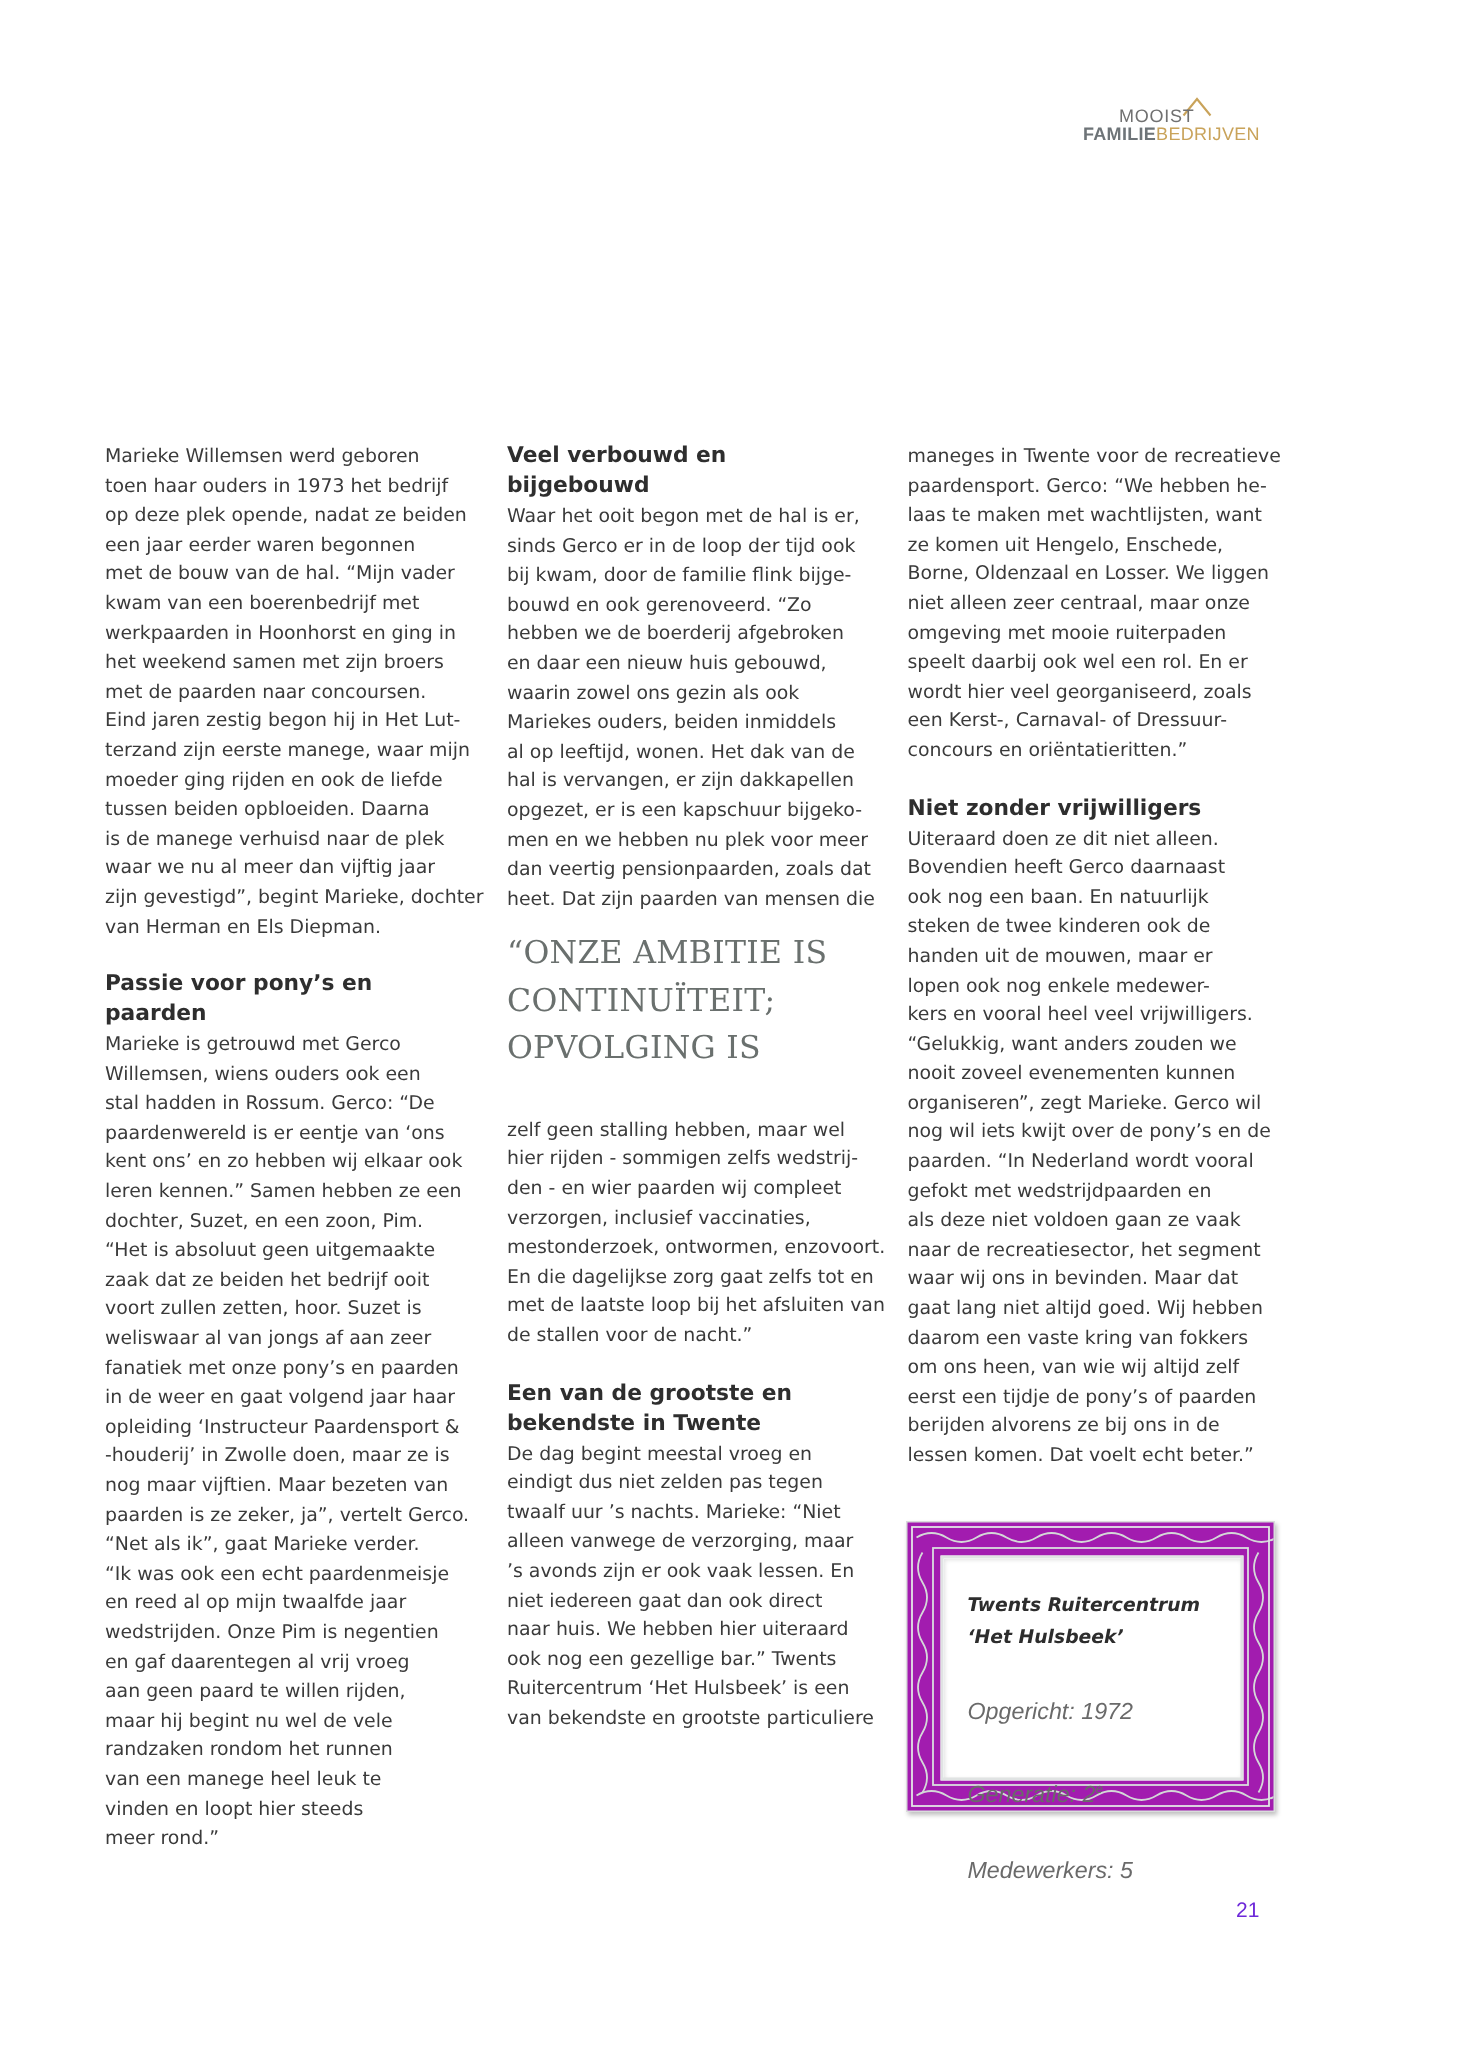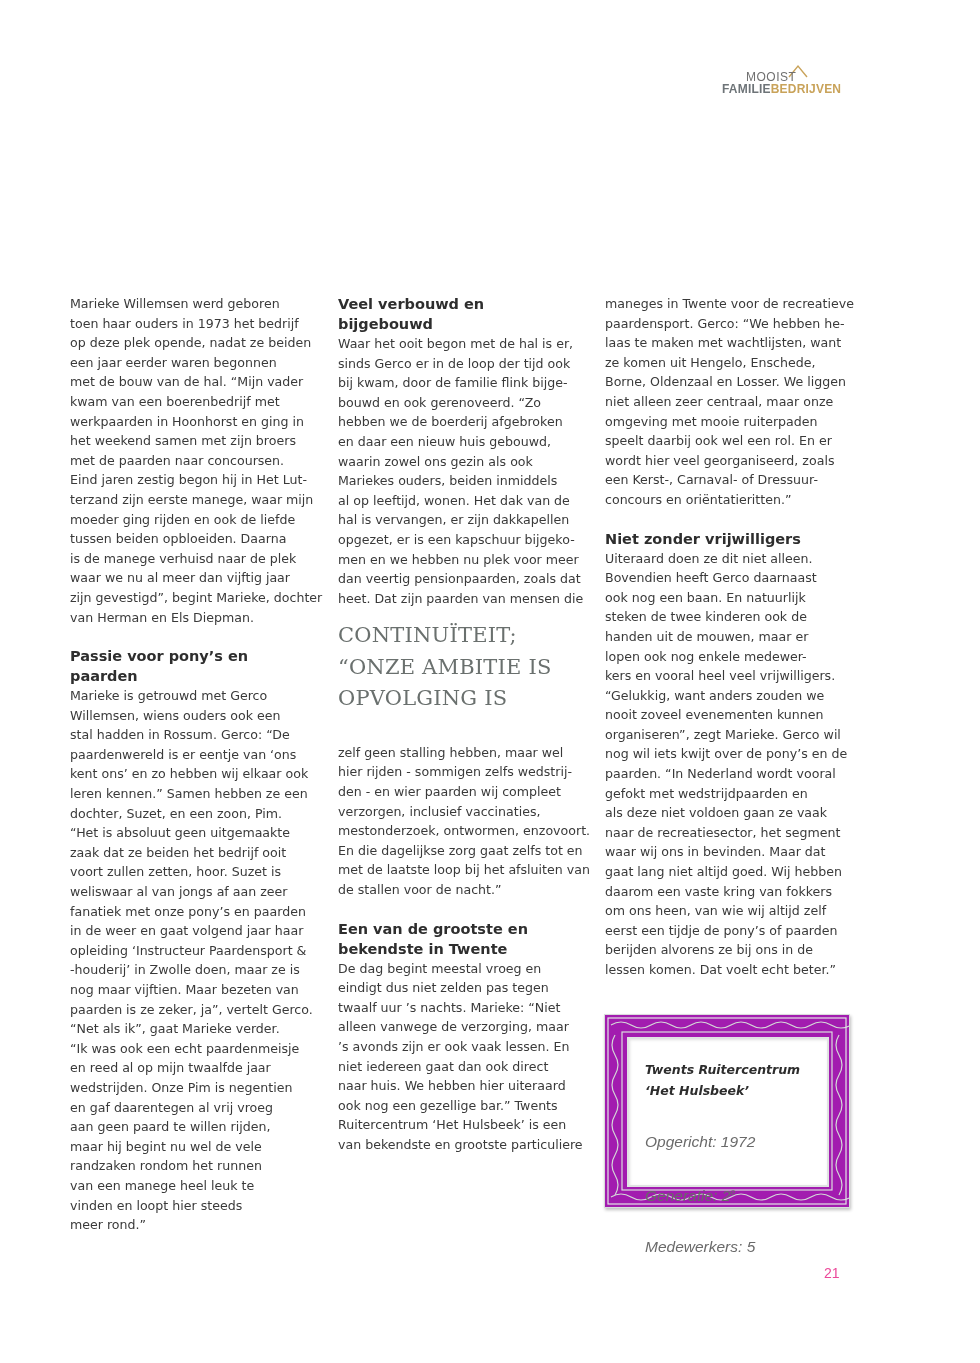--- a/index.html
+++ b/index.html
@@ -5,21 +5,21 @@
     html, body { margin: 0; padding: 0; background: #ffffff; }
     body { width: 980px; height: 1363px; position: relative; overflow: hidden;
            font-family: "DejaVu Sans", sans-serif; color: #3a3a3a; }
     .logo { position: absolute; left: 722px; top: 64px; width: 140px; height: 40px; }
     .logo .l1 { position: absolute; left: 24px; top: 6px; font-family: "Liberation Sans", sans-serif;
                 font-size: 12px; letter-spacing: 0.5px; color: #707070; font-weight: 300; }
     .logo .roof { position: absolute; left: 66px; top: 0px; width: 20px; height: 14px; }
     .logo .l2 { position: absolute; left: 0px; top: 18px; font-family: "Liberation Sans", sans-serif;
                 font-size: 12px; font-weight: bold; letter-spacing: 0.2px; }
     .logo .fam { color: #6e7478; }
-    .logo .bed { color: #c9a35a; font-weight: bold; }
+    .logo .bed { color: #c9a35a; font-weight: normal; }
 
     .col { position: absolute; top: 294px; width: 246px; font-size: 12.6px; line-height: 19.6px; }
     .col1 { left: 70px; }
     .col2 { left: 338px; }
     .col3 { left: 605px; }
     .col p { margin: 0; }
     .line { display: block; white-space: nowrap; }
     .heading { font-weight: bold; font-size: 14.5px; line-height: 20px; color: #2e2e2e; margin: 0; }
     .gap { height: 19px; }
     .quote { font-family: "DejaVu Serif", serif; color: #6a706e; font-size: 21px; line-height: 31.5px;
@@ -31,21 +31,21 @@
              box-shadow: 1px 2px 3px rgba(0,0,0,0.25); font-style: italic; }
     .frame .ornament { position: absolute; inset: 0; }
     .frame .inner { position: absolute; left: 22px; top: 22px; width: 198px; height: 146px;
                     background: #ffffff; border: 2px solid #e0e3e3; box-shadow: inset 1px 1px 3px rgba(0,0,0,0.12); }
     .frame .content { position: absolute; left: 16px; top: 20px; }
     .frame .t1 { font-size: 12.5px; line-height: 21px; font-weight: bold; color: #2d2d2d; }
     .frame .t2 { font-family: "Liberation Sans", sans-serif; font-size: 15.5px; line-height: 21px; color: #6a6a6a; margin-top: 30px; }
     .frame sup { font-size: 9px; }
 
     .pagenum { position: absolute; left: 824px; top: 1265px; font-family: "Liberation Sans", sans-serif;
-               font-size: 14px; color: #ec4899; }
+               font-size: 14px; color: #6d28d9; }
   </style>
 </head>
 <body>
 
 <div class="logo">
   <svg class="roof" viewBox="0 0 20 14">
     <polyline points="1,13 10,2 19,13" fill="none" stroke="#c9a35a" stroke-width="1.4"></polyline>
   </svg>
   <span class="l1">MOOIST</span>
   <span class="l2"><span class="fam">FAMILIE</span><span class="bed">BEDRIJVEN</span></span>
@@ -117,22 +117,22 @@
       <span class="line">waarin zowel ons gezin als ook</span>
       <span class="line">Mariekes ouders, beiden inmiddels</span>
       <span class="line">al op leeftijd, wonen. Het dak van de</span>
       <span class="line">hal is vervangen, er zijn dakkapellen</span>
       <span class="line">opgezet, er is een kapschuur bijgeko-</span>
       <span class="line">men en we hebben nu plek voor meer</span>
       <span class="line">dan veertig pensionpaarden, zoals dat</span>
       <span class="line">heet. Dat zijn paarden van mensen die</span>
     </p>
   <div class="quote" id="c2-quote">
+      <span class="line">“ONZE AMBITIE IS</span>
       <span class="line">CONTINUÏTEIT;</span>
-      <span class="line">“ONZE AMBITIE IS</span>
       <span class="line">OPVOLGING IS</span>
     </div>
   <div style="height:28px"></div>
   <p id="c2-body2">
       <span class="line">zelf geen stalling hebben, maar wel</span>
       <span class="line">hier rijden - sommigen zelfs wedstrij-</span>
       <span class="line">den - en wier paarden wij compleet</span>
       <span class="line">verzorgen, inclusief vaccinaties,</span>
       <span class="line">mestonderzoek, ontwormen, enzovoort.</span>
       <span class="line">En die dagelijkse zorg gaat zelfs tot en</span>

